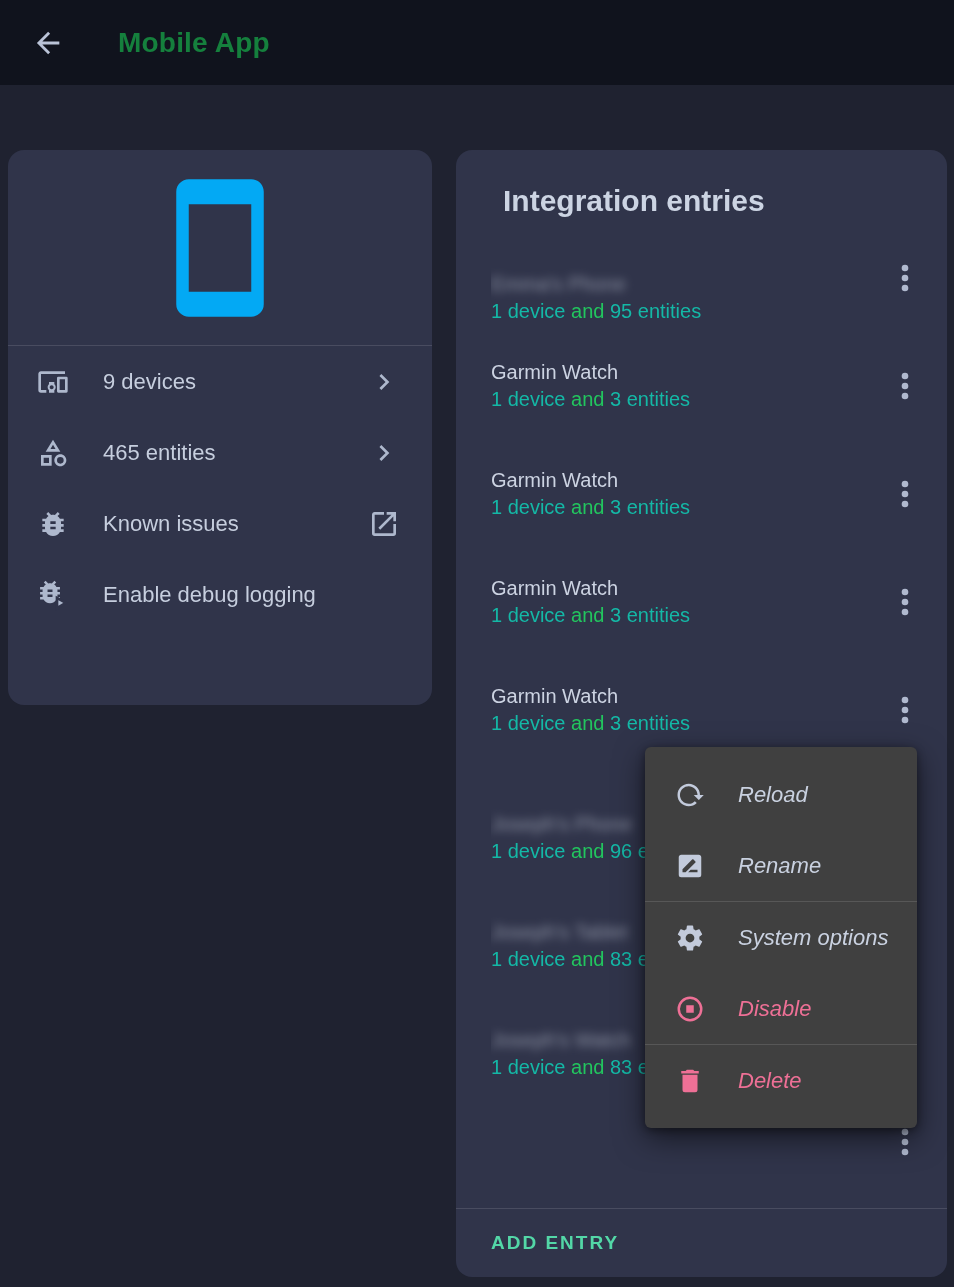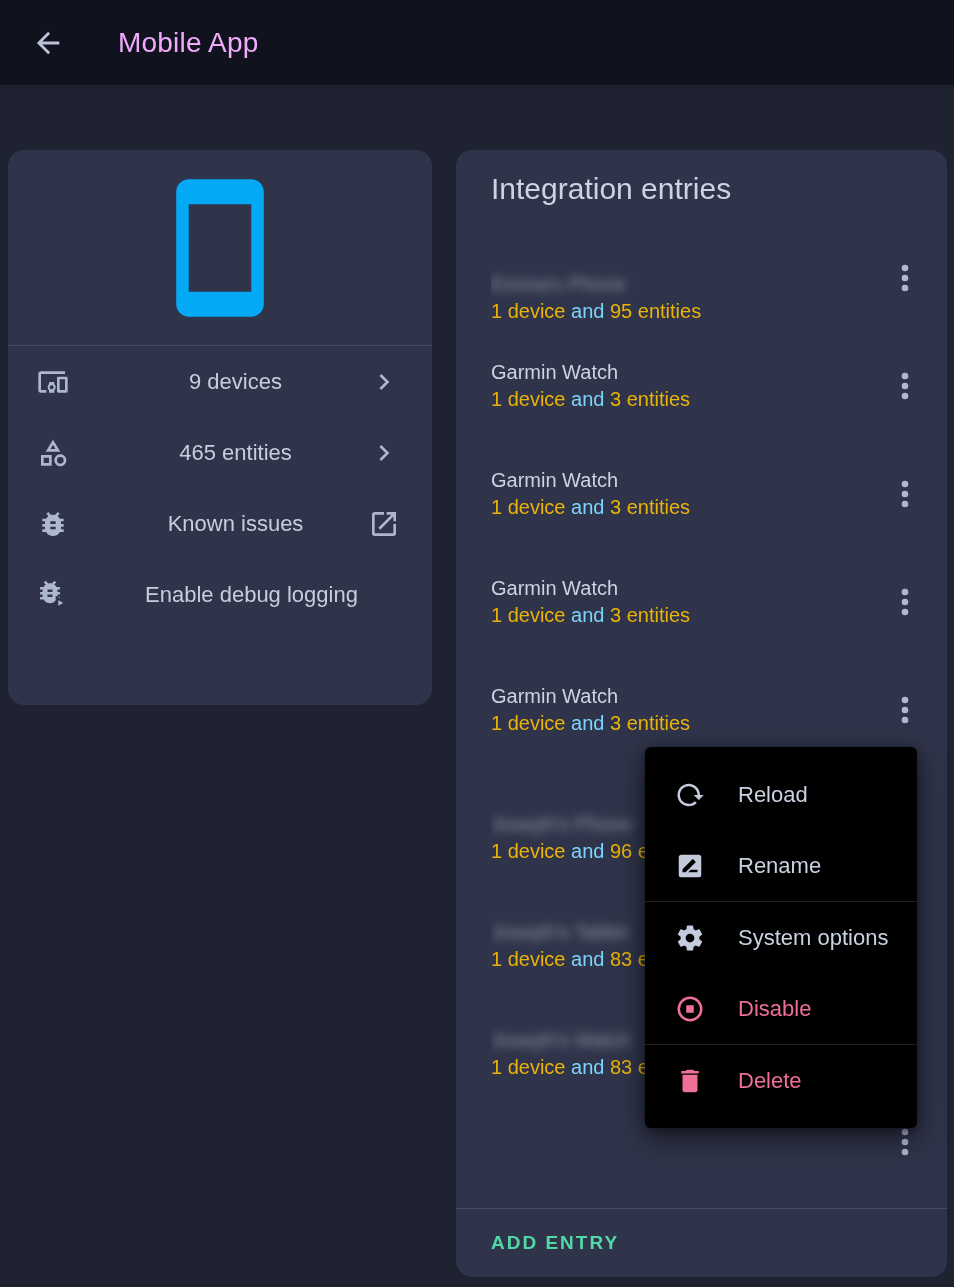--- a/index.html
+++ b/index.html
@@ -14,71 +14,72 @@
   
   .app-header{
     position:absolute;top:0;left:0;right:0;height:85px;
     background:#10131d;display:flex;align-items:center;padding-left:28px;
   }
   .back-btn{
     width:40px;height:40px;border:none;background:transparent;color:#bac3d7;
     display:flex;align-items:center;justify-content:center;cursor:pointer;padding:0;
   }
   .header-title{
-    margin:0 10px 0 50px;font-size:28px;font-weight:400;color:#f0abfc;letter-spacing:.2px;
+    margin:0 10px 0 50px;font-size:28px;font-weight:700;color:#15803d;letter-spacing:.2px;
   }
 
   
   .card{position:absolute;background:#30344a;border-radius:16px;}
   .info-card{left:8px;top:150px;width:424px;height:555px;}
   .hero{
     height:195px;display:flex;align-items:center;justify-content:center;color:#03a9f4;
   }
   .hr{height:1px;background:rgba(255,255,255,.12);}
 
   .info-item{
     height:71px;display:flex;align-items:center;
-    padding:0 32px 0 29px;color:#c6cede;font-size:22px;cursor:pointer;text-align:center;
+    padding:0 32px 0 29px;color:#c6cede;font-size:22px;cursor:pointer;
   }
   .info-item .lead{width:32px;height:32px;margin-right:34px;color:#aeb8cd;flex:none;}
   .info-item .label{flex:1;min-width:0;}
   .info-item .trail{width:32px;height:32px;color:#aeb8cd;flex:none;}
 
   
   .entries-card{left:456px;top:150px;width:491px;height:1127px;}
   .entries-title{
-    position:absolute;top:22px;left:35px;margin:0;
-    font-size:30px;font-weight:400;color:#ccd4e3;
+    position:absolute;top:22px;left:35px;margin:12px;
+    font-size:30px;font-weight:700;color:#ccd4e3;
   }
   .entries-list{position:absolute;top:74px;left:0;right:0;}
   .entry{height:108px;display:flex;align-items:center;padding:0 18px 0 35px;}
   .entry-text{flex:1;min-width:0;white-space:nowrap;overflow:hidden;}
   .entry-name{font-size:20px;line-height:27px;color:#ccd3e2;margin-top:39px;}
   .entry-name.redacted{
     display:inline-block;filter:blur(5px);opacity:.75;color:#aab0c0;
   }
   .entry-sub{font-size:20px;line-height:27px;}
-  .entry-sub .link{color:#eab308;cursor:pointer;}
-  .entry-sub .and{color:#7dd3fc;margin-top:26px;}
+  .entry-sub .link{color:#14b8a6;cursor:pointer;}
+  .entry-sub .and{color:#22c55e;margin-top:26px;}
   .kebab{
     width:48px;height:48px;margin-left:auto;flex:none;border:none;background:transparent;
     color:#b0b9cf;display:flex;align-items:center;justify-content:center;cursor:pointer;padding:0;
   }
   .footer-hr{position:absolute;left:0;right:0;top:1058px;height:1px;background:rgba(255,255,255,.12);}
   .add-entry{
     position:absolute;left:35px;top:1059px;height:68px;border:none;background:transparent;
     display:flex;align-items:center;color:#53d7a7;font-family:inherit;
     font-size:19px;font-weight:700;letter-spacing:2px;cursor:pointer;padding:0;text-align:center;
   }
 
   
   .context-menu{
     position:absolute;left:645px;top:747px;width:272px;z-index:10;
-    background:#000000;border-radius:6px;padding:12px 0;
+    background:#404040;border-radius:6px;padding:12px 0;
     box-shadow:0 10px 30px rgba(0,0,0,.55),0 2px 8px rgba(0,0,0,.4);
+    font-style:italic;
   }
   .menu-item{
     height:71px;display:flex;align-items:center;padding:0 16px 0 30px;
     color:#c9d1e0;font-size:22px;cursor:pointer;
   }
   .menu-item .mi{width:30px;height:30px;margin-right:33px;color:#c3cbdc;flex:none;}
   .menu-item.danger{color:#ee7096;}
   .menu-item.danger .mi{color:#ee7096;}
   .menu-hr{height:1px;background:rgba(255,255,255,.12);}
 </style>

